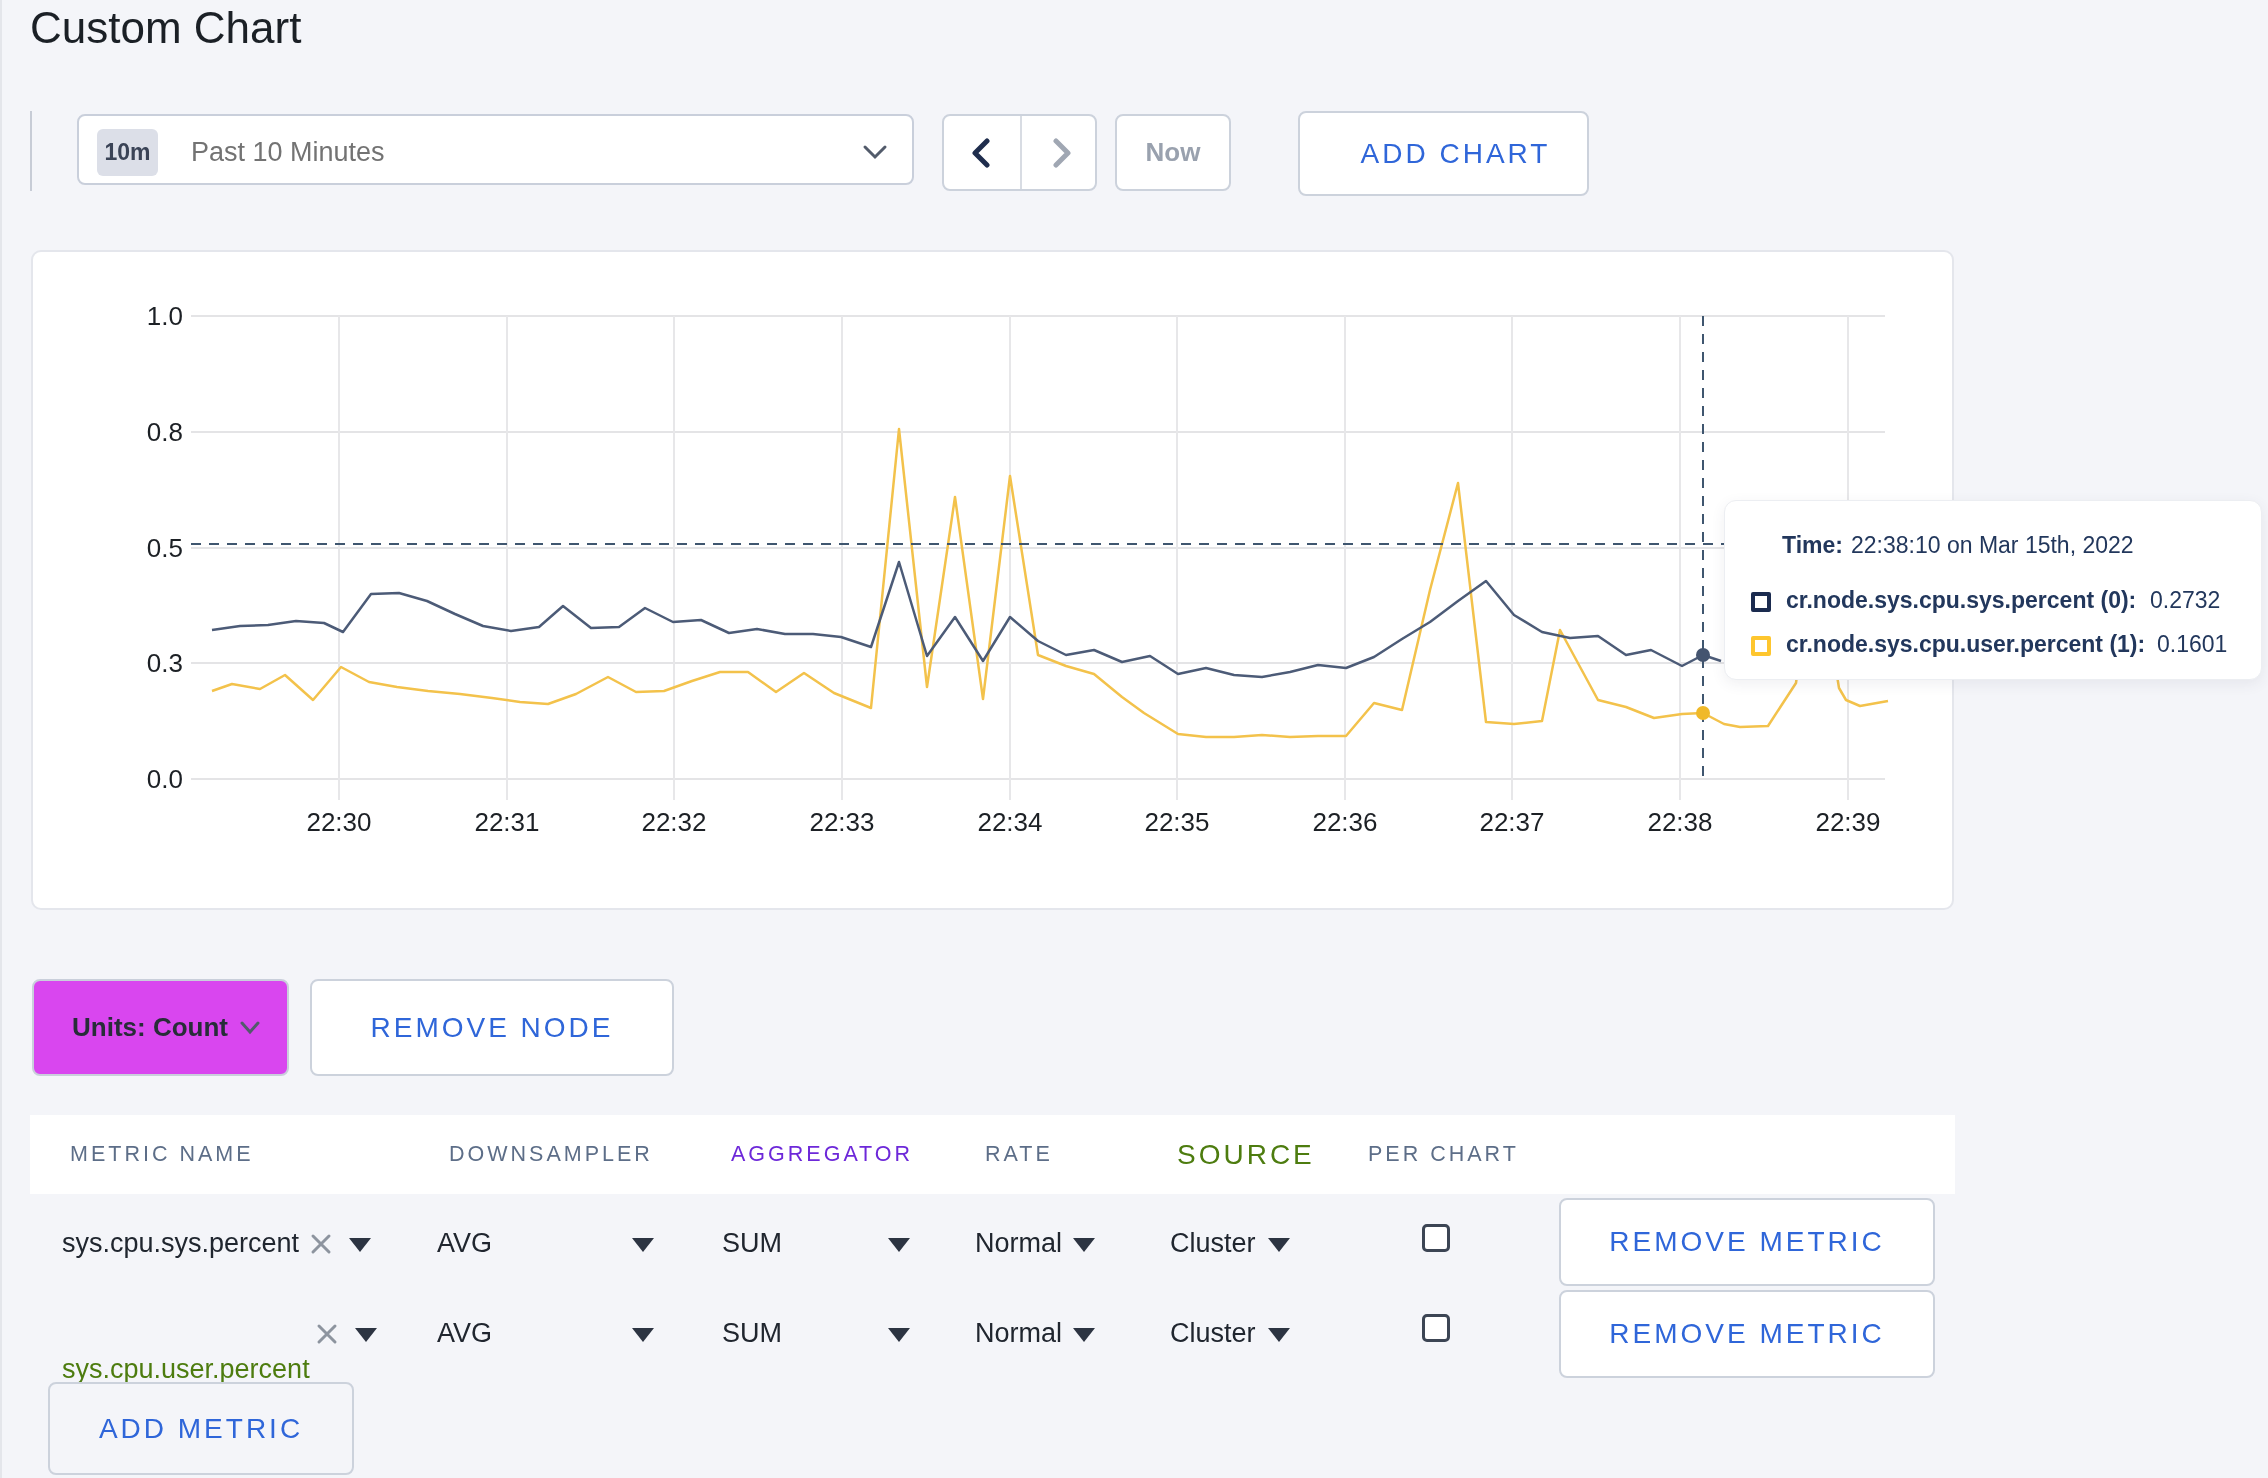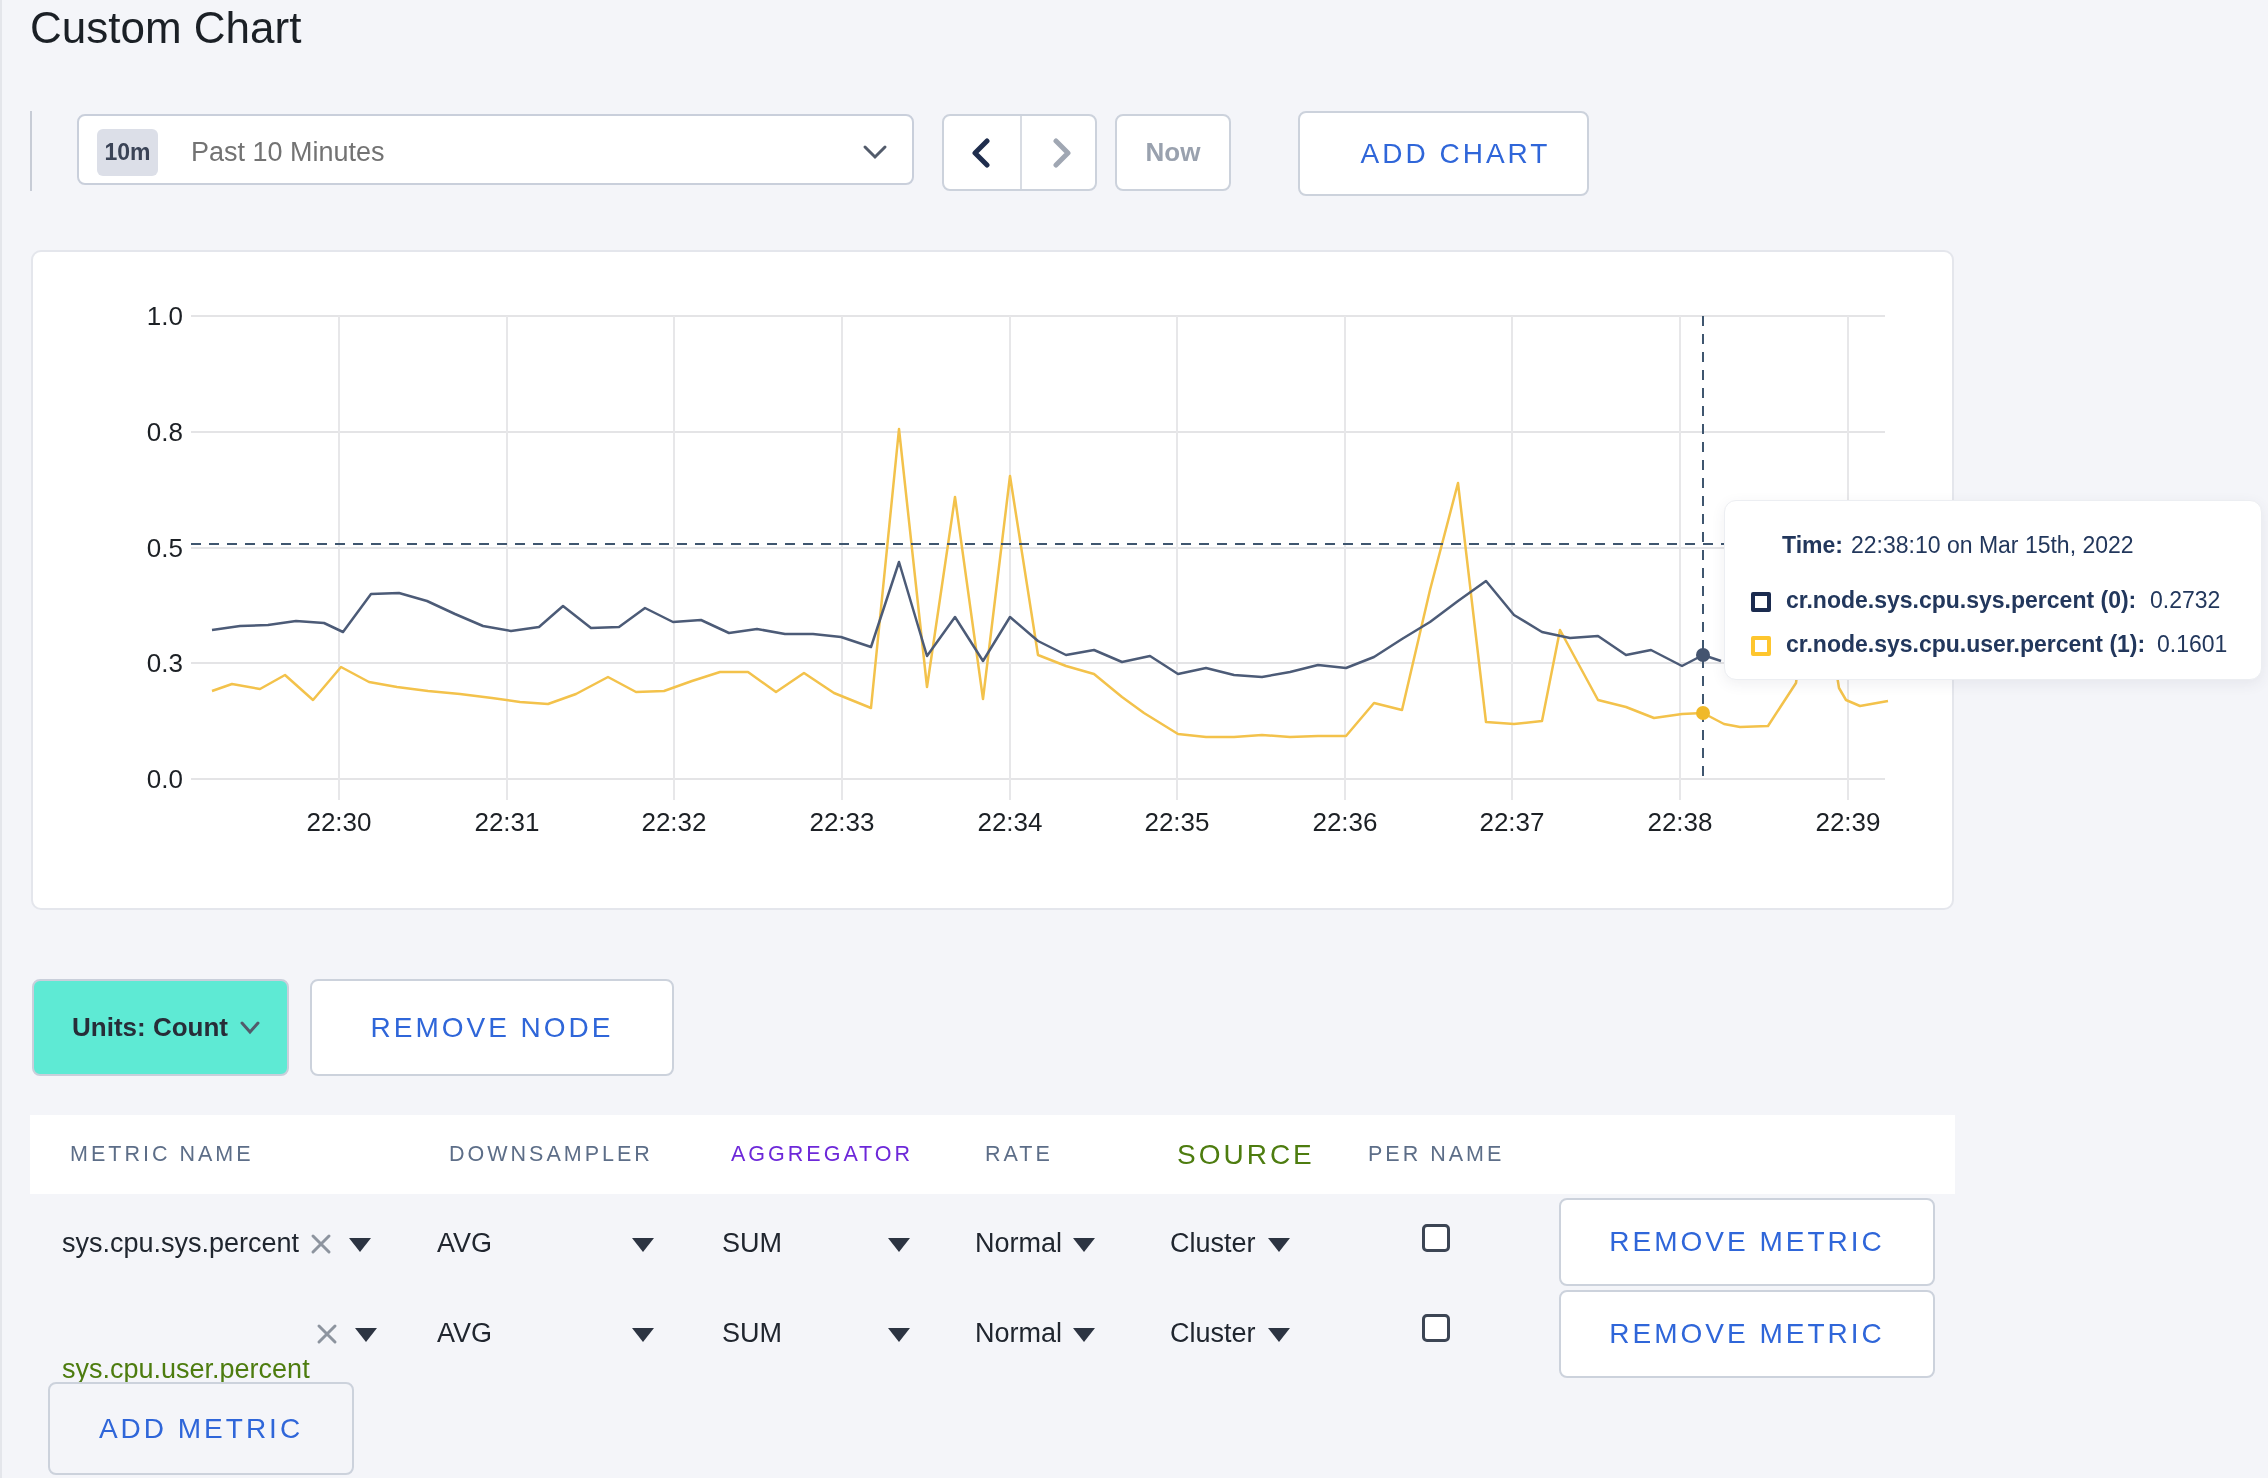--- a/index.html
+++ b/index.html
@@ -113,35 +113,35 @@
 <div class="abs" style="left:1724px;top:500px;width:538px;height:180px;background:#fff;border:1px solid #eceef2;border-radius:12px;box-shadow:0 4px 14px rgba(60,70,90,.08);"></div>
 <div class="abs" style="left:1782px;top:532px;font-size:23px;color:#22375c;white-space:nowrap;text-align:center;"><b>Time:</b></div>
 <div class="abs" style="left:1851px;top:532px;font-size:23px;color:#22375c;white-space:nowrap;">22:38:10 on Mar 15th, 2022</div>
 <div class="abs" style="left:1751px;top:592px;width:20px;height:20px;border:4px solid #1b2b4f;border-radius:2px;"></div>
 <div class="abs" style="left:1786px;top:587px;font-size:23px;color:#22375c;white-space:nowrap;"><b>cr.node.sys.cpu.sys.percent (0):</b></div>
 <div class="abs" style="left:2150px;top:587px;font-size:23px;color:#22375c;">0.2732</div>
 <div class="abs" style="left:1751px;top:636px;width:20px;height:20px;border:4px solid #fec62e;border-radius:2px;"></div>
 <div class="abs" style="left:1786px;top:631px;font-size:23px;color:#22375c;white-space:nowrap;"><b>cr.node.sys.cpu.user.percent (1):</b></div>
 <div class="abs" style="left:2157px;top:631px;font-size:23px;color:#22375c;">0.1601</div>
 
-<div class="abs" style="left:32px;top:979px;width:257px;height:97px;background:#5eead4;border:2px solid #c9cfdb;border-radius:8px;">
+<div class="abs" style="left:32px;top:979px;width:257px;height:97px;background:#d946ef;border:2px solid #c9cfdb;border-radius:8px;">
   <div class="abs" style="left:38px;top:0;height:93px;display:flex;align-items:center;font-size:26px;font-weight:700;color:#272d38;">Units: Count</div>
   <svg class="abs" style="right:26px;top:38px;" width="22" height="17" viewBox="0 0 22 17">
       <path d="M3 4 L11 13 L19 4" fill="none" stroke="#525b6b" stroke-width="3" stroke-linecap="round"></path>
     </svg>
 </div>
 <div class="abs btn bluetxt" style="left:310px;top:979px;width:364px;height:97px;">REMOVE NODE</div>
 
 <div class="abs" style="left:30px;top:1115px;width:1925px;height:79px;background:#fff;"></div>
 <div class="abs" style="left:70px;top:1115px;height:79px;display:flex;align-items:center;font-size:21.5px;letter-spacing:3px;color:#5d6e88;font-weight:500;">METRIC NAME</div>
 <div class="abs" style="left:449px;top:1115px;height:79px;display:flex;align-items:center;font-size:21.5px;letter-spacing:3px;color:#5d6e88;font-weight:500;">DOWNSAMPLER</div>
 <div class="abs" style="left:731px;top:1115px;height:79px;display:flex;align-items:center;font-size:21.5px;letter-spacing:3px;color:#6d28d9;font-weight:500;">AGGREGATOR</div>
 <div class="abs" style="left:985px;top:1115px;height:79px;display:flex;align-items:center;font-size:21.5px;letter-spacing:3px;color:#5d6e88;font-weight:500;">RATE</div>
 <div class="abs" style="left:1177px;top:1115px;height:79px;display:flex;align-items:center;font-size:28px;letter-spacing:3px;color:#4d7c0f;font-weight:500;">SOURCE</div>
-<div class="abs" style="left:1368px;top:1115px;height:79px;display:flex;align-items:center;font-size:21.5px;letter-spacing:3px;color:#5d6e88;font-weight:500;">PER NAME</div>
+<div class="abs" style="left:1368px;top:1115px;height:79px;display:flex;align-items:center;font-size:21.5px;letter-spacing:3px;color:#5d6e88;font-weight:500;">PER CHART</div>
 
 <div class="abs" style="left:62px;top:1228px;font-size:27px;color:#20262f;">sys.cpu.sys.percent</div>
 <svg class="abs" style="left:309px;top:1232px;" width="24" height="24" viewBox="0 0 24 24">
     <path d="M4 4 L20 20 M20 4 L4 20" stroke="#8d949f" stroke-width="3" stroke-linecap="round" fill="none"></path>
   </svg>
 <div class="abs tri" style="left:349px;top:1238px;"></div>
 <div class="abs" style="left:437px;top:1228px;font-size:27px;color:#20262f;">AVG</div>
 <div class="abs tri" style="left:632px;top:1238px;"></div>
 <div class="abs" style="left:722px;top:1228px;font-size:27px;color:#20262f;">SUM</div>
 <div class="abs tri" style="left:888px;top:1238px;"></div>

